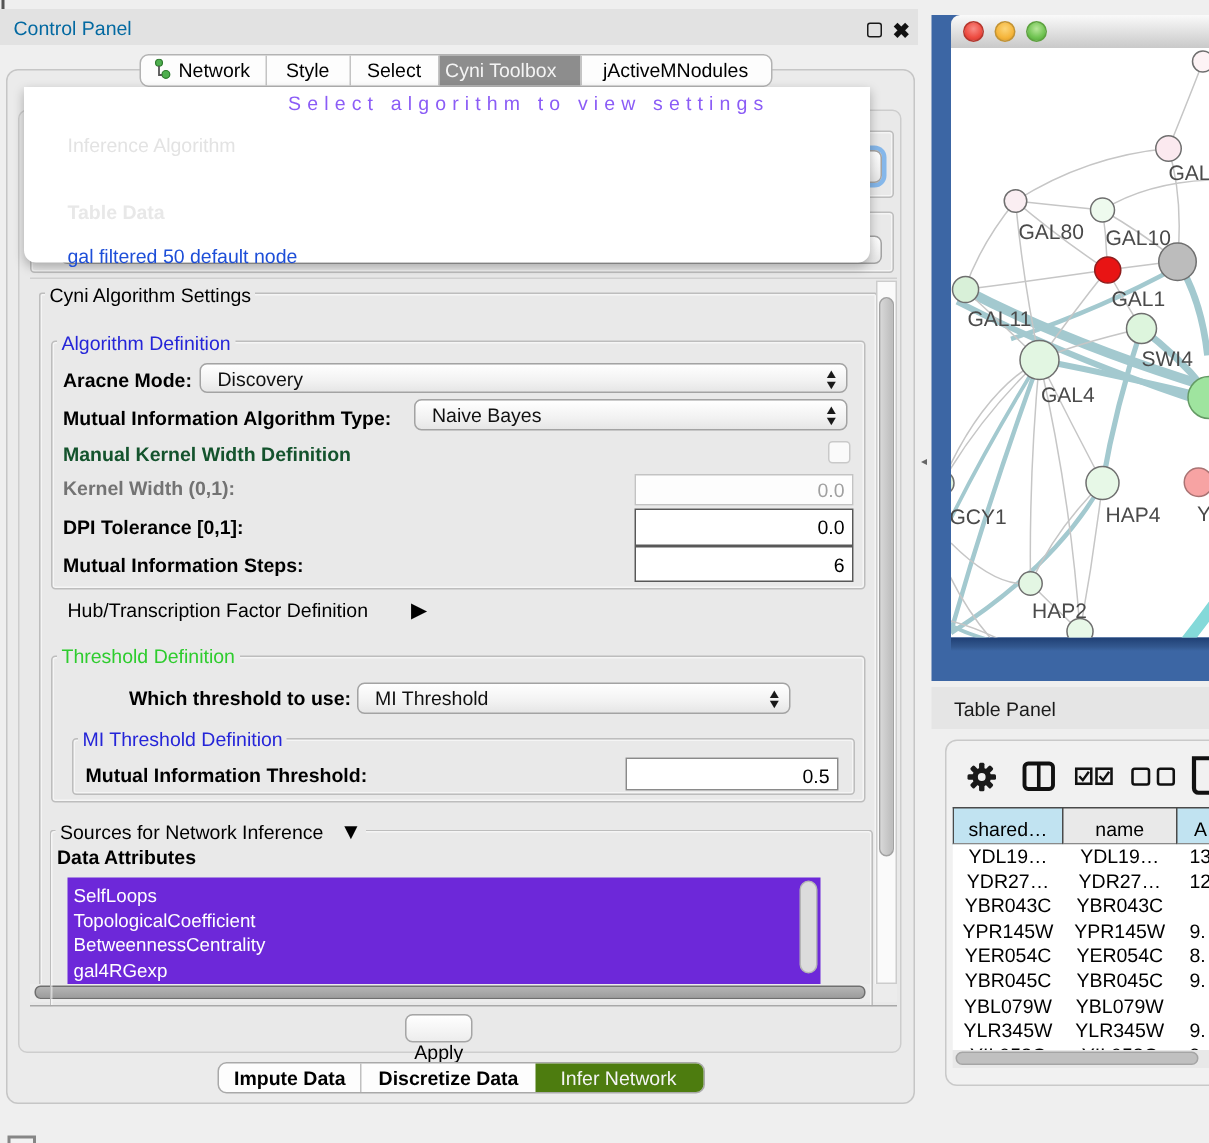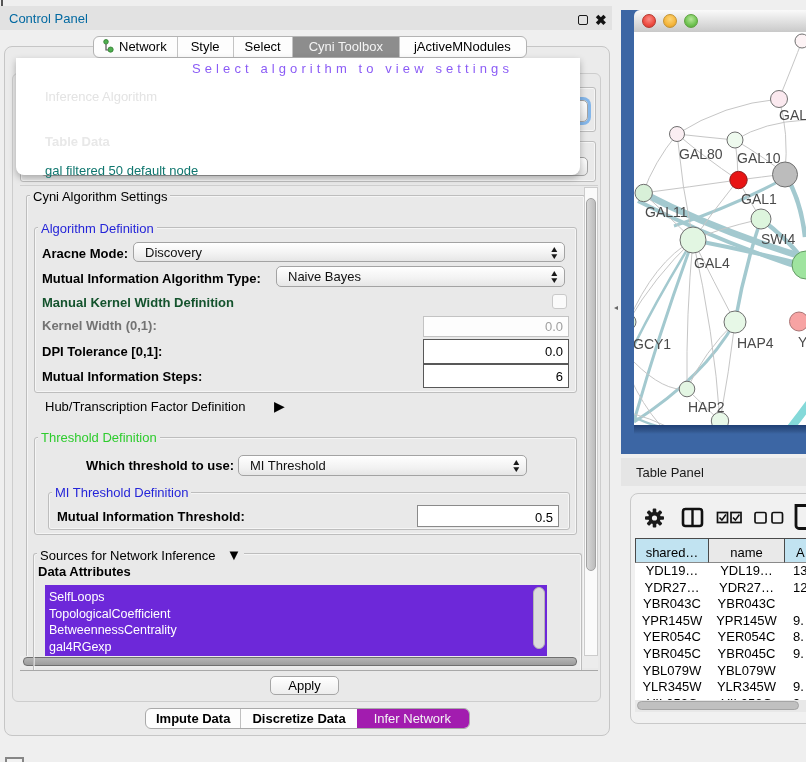--- a/index.html
+++ b/index.html
@@ -38,21 +38,21 @@
 
 <div class="abs" style="left:93px;top:36px;height:22px;display:flex;border:1px solid #b3b3b3;border-radius:6px;background:#fdfdfd;box-sizing:border-box;font-size:13px;">
   <div style="padding:2px 10px 0 8px;border-right:1px solid #c4c4c4;white-space:nowrap;">
     <svg width="13" height="14" viewBox="0 0 13 14" style="vertical-align:-2px;margin-right:4px;">
       <circle cx="4" cy="2.8" r="2.3" fill="#4faf4f" stroke="#2c7a2c" stroke-width="0.8"></circle>
       <circle cx="8.6" cy="10.6" r="2.6" fill="#4faf4f" stroke="#2c7a2c" stroke-width="0.8"></circle>
       <path d="M4 5v6h2" stroke="#555" stroke-width="1.2" fill="none"></path>
     </svg>Network</div>
   <div style="padding:2px 13px 0 13px;border-right:1px solid #c4c4c4;">Style</div>
   <div style="padding:2px 11px 0 11px;border-right:1px solid #c4c4c4;">Select</div>
-  <div style="padding:2px 16px 0 16px;background:#8d8d8d;color:#f4f4f4;">Cyni Toolbox</div>
+  <div style="padding:2px 16px 0 4px;background:#8d8d8d;color:#f4f4f4;">Cyni Toolbox</div>
   <div style="padding:2px 15px 0 14px;border-left:1px solid #c4c4c4;border-radius:0 6px 6px 0;">jActiveMNodules</div>
 </div>
 
 <div class="abs" style="left:20px;top:185px;width:578px;height:1px;background:#cfcfcf;"></div>
 
 <div class="gbox" style="left:26px;top:195px;width:557px;height:461px;border-radius:2px;"></div>
 <div class="glabel" style="left:30px;top:189px;">Cyni Algorithm Settings</div>
 
 <div class="abs" style="left:584px;top:187px;width:14px;height:469px;background:#fafafa;border:1px solid #cccccc;box-sizing:border-box;"></div>
 <div class="abs" style="left:586px;top:198px;width:10px;height:373px;background:linear-gradient(90deg,#d8d8d8,#bcbcbc);border:1px solid #a2a2a2;border-radius:6px;box-sizing:border-box;"></div>
@@ -106,33 +106,33 @@
 <div class="gbox" style="left:33px;top:553px;width:547px;height:117px;border-bottom:none;border-radius:3px 3px 0 0;"></div>
 <div class="glabel" style="left:37px;top:546px;">Sources for Network Inference&nbsp;&nbsp;&nbsp;<span style="font-size:15px;">▼</span></div>
 <div class="abs bold" style="left:38px;top:564px;font-size:13px;">Data Attributes</div>
 <div class="abs" style="left:45px;top:585px;width:502px;height:71px;background:#6d28d9;">
   <div style="color:#fff;font-size:12.5px;padding:4px 0 0 4px;line-height:16.6px;">SelfLoops<br>TopologicalCoefficient<br>BetweennessCentrality<br>gal4RGexp</div>
   <div class="abs" style="right:2px;top:2px;width:12px;height:62px;background:#dcdcdc;border:1px solid #b5b5b5;border-radius:6px;box-sizing:border-box;"></div>
 </div>
 
 <div class="abs" style="left:20px;top:670px;width:578px;height:1px;background:#a8a8a8;"></div>
 
-<div class="abs" style="left:270px;top:676px;width:69px;height:19px;border:1px solid #a6a6a6;border-radius:5px;background:linear-gradient(#ffffff,#ededed);box-sizing:border-box;text-align:center;font-size:13px;padding-top:1px;">Apply</div>
+<div class="abs" style="left:270px;top:676px;width:45px;height:19px;border:1px solid #a6a6a6;border-radius:5px;background:linear-gradient(#ffffff,#ededed);box-sizing:border-box;text-align:center;font-size:13px;padding-top:17px;">Apply</div>
 
 <div class="abs" style="left:16px;top:58px;width:564px;height:117px;background:#fff;border-radius:0 0 8px 8px;box-shadow:0 3px 7px rgba(0,0,0,.28);">
   <div class="abs" style="left:176px;top:3px;font-size:13px;letter-spacing:4.1px;color:#8b5cf6;">Select algorithm to view settings</div>
   <div class="abs" style="left:29px;top:31px;font-size:13px;color:#e3e3e3;">Inference Algorithm</div>
   <div class="abs bold" style="left:29px;top:76px;font-size:13px;color:#e8e8e8;">Table Data</div>
-  <div class="abs" style="left:29px;top:105px;font-size:13px;color:#0f766e;">gal filtered 50 default node</div>
+  <div class="abs" style="left:29px;top:105px;font-size:13px;color:#1d4ed8;">gal filtered 50 default node</div>
 </div>
 
 <div class="abs" style="left:145px;top:708px;height:21px;display:flex;border:1px solid #a9a9a9;border-radius:6px;background:#fdfdfd;box-sizing:border-box;font-size:13px;font-weight:bold;">
   <div style="padding:2px 10px 0 10px;border-right:1px solid #c0c0c0;">Impute Data</div>
   <div style="padding:2px 11px 0 11px;">Discretize Data</div>
-  <div style="padding:2px 18px 0 17px;background:#a21caf;color:#f4f4f4;border-radius:0 5px 5px 0;font-weight:normal;">Infer Network</div>
+  <div style="padding:2px 18px 0 17px;background:#4d7c0f;color:#f4f4f4;border-radius:0 5px 5px 0;font-weight:normal;">Infer Network</div>
 </div>
 
 <div class="abs" style="left:5px;top:757px;width:19px;height:10px;border:2px solid #868686;background:#f2f2f2;box-sizing:border-box;"></div>
 
 <div class="abs" style="left:614px;top:303px;font-size:8px;color:#666;">◂</div>
 
 <div class="abs" style="left:621px;top:10px;width:185px;height:444px;background:#3c66a4;"></div>
 <div class="abs" style="left:634px;top:425px;width:172px;height:9px;background:linear-gradient(#1f3f74,#33588f 70%,#3c66a4);"></div>
 
 <div class="abs" style="left:634px;top:10px;width:172px;height:22px;background:linear-gradient(#fafafa,#c9c9c9);border-bottom:1px solid #979797;border-radius:6px 0 0 0;"></div>

